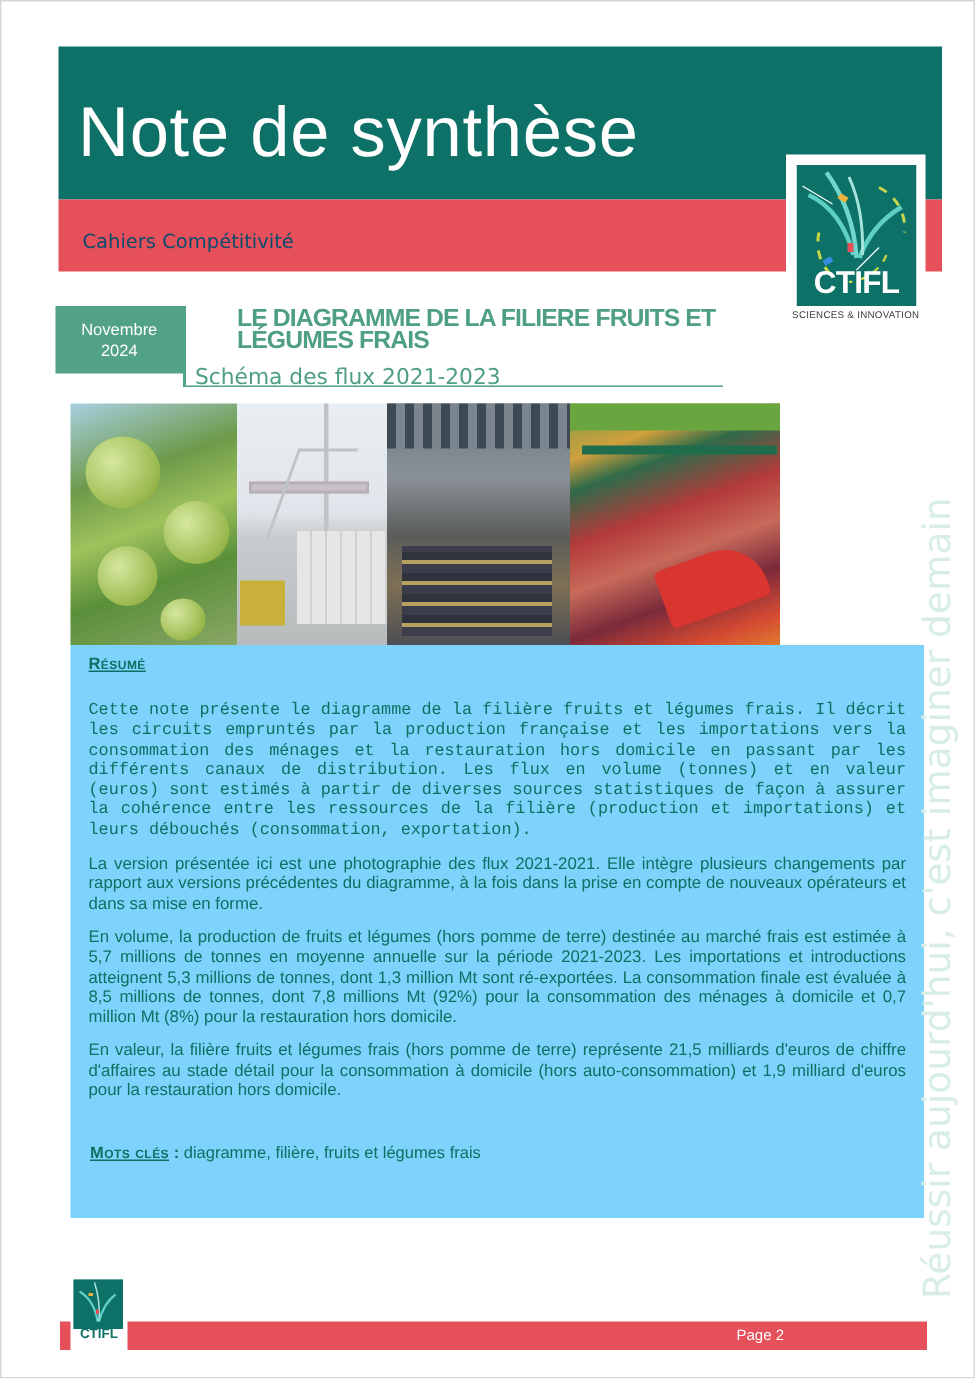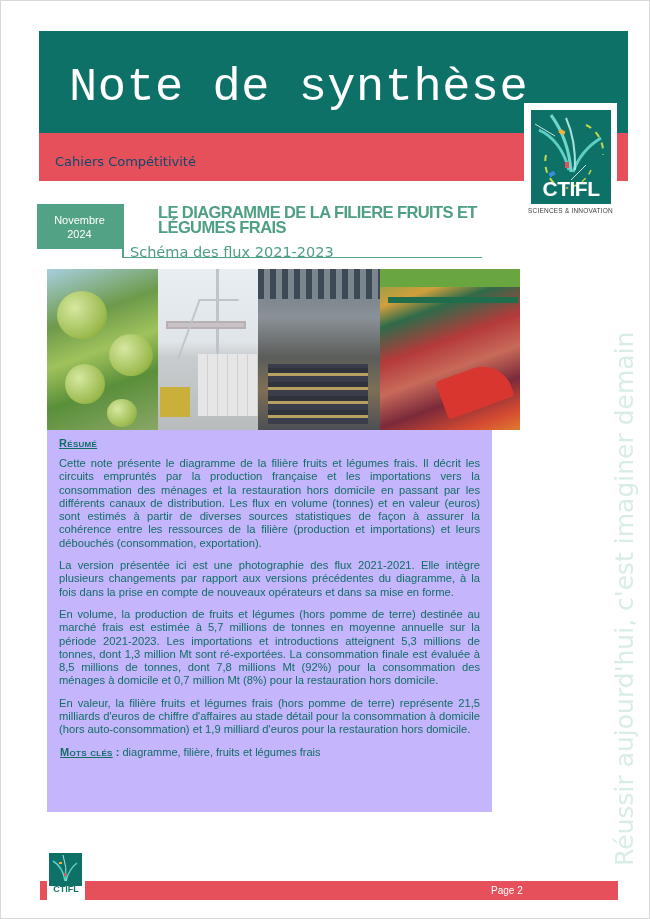--- a/index.html
+++ b/index.html
@@ -1,21 +1,21 @@
 <!DOCTYPE html>
 <html><head>
 <meta charset="utf-8">
 <style>
   * { box-sizing: border-box; margin: 0; padding: 0; }
   html, body { width: 650px; height: 919px; background: #ffffff; overflow: hidden; }
   body { position: relative; font-family: "Liberation Sans", sans-serif; }
   .page-frame { position: absolute; left: 0; top: 0; width: 650px; height: 919px; border: 1px solid #d8d8d8; }
 
   .banner-top { position: absolute; left: 39px; top: 31px; width: 589px; height: 102px; background: #0e7168; }
-  .banner-title { position: absolute; left: 52px; top: 64px; color: #ffffff; font-family: Liberation Mono, monospace; font-size: 47px; font-weight: normal; letter-spacing: 0.5px; line-height: 1; margin-left: 17px; }
+  .banner-title { position: absolute; left: 52px; top: 64px; color: #ffffff; font-family: Liberation Sans, sans-serif; font-size: 47px; font-weight: normal; letter-spacing: 0.5px; line-height: 1; }
   .banner-bottom { position: absolute; left: 39px; top: 133px; width: 589px; height: 48px; background: #e5505b; }
   .banner-sub { position: absolute; left: 55px; top: 155px; color: #0c4a6e; font-family: "DejaVu Sans", sans-serif; font-size: 13px; line-height: 1; }
 
   .logo-frame { position: absolute; left: 524px; top: 103px; width: 93px; height: 116px; background: #ffffff; }
   .logo-inner { position: absolute; left: 531px; top: 110px; width: 80px; height: 94px; }
   .logo-text { position: absolute; left: 531px; top: 178px; width: 80px; text-align: center; color: #ffffff; font-family: "Liberation Sans", sans-serif; font-weight: bold; font-size: 21px; line-height: 1; letter-spacing: -0.5px; }
   .logo-tag { position: absolute; left: 524px; top: 208px; width: 93px; text-align: center; color: #3d3d3d; font-size: 6.5px; line-height: 1; letter-spacing: 0.2px; }
 
   .date-box { position: absolute; left: 37px; top: 204px; width: 85px; height: 45px; background: #52a285; color: #ffffff; font-size: 11px; text-align: center; display: flex; flex-direction: column; justify-content: center; line-height: 14px; }
   .title-block { position: absolute; left: 122px; top: 204px; width: 360px; height: 54px; border-left: 2px solid #52a285; border-bottom: 1px solid #52a285; padding-left: 6px; }
@@ -26,25 +26,25 @@
   .photo { height: 161px; }
   .photo-1 { width: 111px; background: linear-gradient(160deg, #a8cfe0 0%, #6d9a4a 30%, #9fc25c 50%, #5a8f3a 70%, #8aa766 100%); position: relative; }
   .photo-1 .apple { position: absolute; border-radius: 50%; background: radial-gradient(circle at 35% 35%, #d6e8a0, #9ab94d 70%, #6f8f2c); }
   .photo-2 { width: 100px; background: linear-gradient(180deg, #e9eef2 0%, #dfe5ea 45%, #c9ccce 55%, #b9bcbd 100%); position: relative; }
   .photo-2 .crane { position: absolute; border: 2px solid #bfc4c8; }
   .photo-2 .stack { position: absolute; left: 40px; top: 85px; width: 60px; height: 62px; background: repeating-linear-gradient(90deg, #e6e6e6 0 9px, #cfd1d2 9px 10px), #dcdcdc; }
   .photo-3 { width: 122px; background: linear-gradient(180deg, #6d7780 0%, #8a9198 30%, #5b5d5a 55%, #7e6f55 75%, #4d4f55 100%); position: relative; }
   .photo-4 { width: 140px; background: linear-gradient(160deg, #7c9b4a 0%, #d0a03c 18%, #2f6b4a 28%, #b43a3a 45%, #c86a5a 60%, #7b2a3a 75%, #d44a32 90%, #e07a30 100%); position: relative; }
   .photo-4 .scoop { position: absolute; left: 60px; top: 100px; width: 70px; height: 40px; background: #d8362f; transform: rotate(-20deg); border-radius: 4px 30px 4px 4px; }
 
-  .summary { position: absolute; left: 47px; top: 430px; width: 445px; height: 382px; background: #c4b5fd; padding: 6px 12px 0 12px; color: #0f6f63; }
+  .summary { position: absolute; left: 47px; top: 430px; width: 569px; height: 382px; background: #7dd3fc; padding: 6px 12px 0 12px; color: #0f6f63; }
   .summary-heading { font-size: 11px; font-weight: bold; text-decoration: underline; color: #0f6f63; font-variant: small-caps; letter-spacing: 0.3px; margin-left: 0px; line-height: 14px; }
   .para { font-size: 11.2px; line-height: 13.3px; text-align: justify; color: #0f6f63; margin-top: 9px; }
-  .para.first { margin-top: 7px; }
-  .keywords { position: absolute; left: 13px; top: 316px; font-size: 11px; color: #0f6f63; }
+  .para.first { margin-top: 18px; font-family: Liberation Mono, monospace; }
+  .keywords { position: absolute; left: 13px; top: 333px; font-size: 11px; color: #0f6f63; }
   .kw-label { font-weight: bold; text-decoration: underline; font-variant: small-caps; letter-spacing: 0.3px; }
 
   .side-slogan { position: absolute; left: 612px; top: 866px; transform-origin: 0 0; transform: rotate(-90deg); white-space: nowrap; color: #d8ede6; font-family: "DejaVu Sans", sans-serif; font-size: 25px; line-height: 1; }
 
   .footer-bar { position: absolute; left: 40px; top: 881px; width: 578px; height: 19px; background: #e5505b; }
   .footer-logo { position: absolute; left: 47px; top: 852px; width: 38px; height: 49px; background: #ffffff; }
   .footer-logo-inner { position: absolute; left: 49px; top: 853px; width: 33px; height: 33px; background: #0e7168; }
   .footer-logo-text { position: absolute; left: 47px; top: 885px; width: 38px; text-align: center; font-weight: bold; font-size: 9px; color: #0e7168; line-height: 1; }
   .footer-left { position: absolute; left: 99px; top: 932px; color: #ffffff; font-size: 10px; line-height: 11px; }
   .footer-right { position: absolute; left: 491px; top: 885px; color: #ffffff; font-size: 10px; line-height: 11px; }

